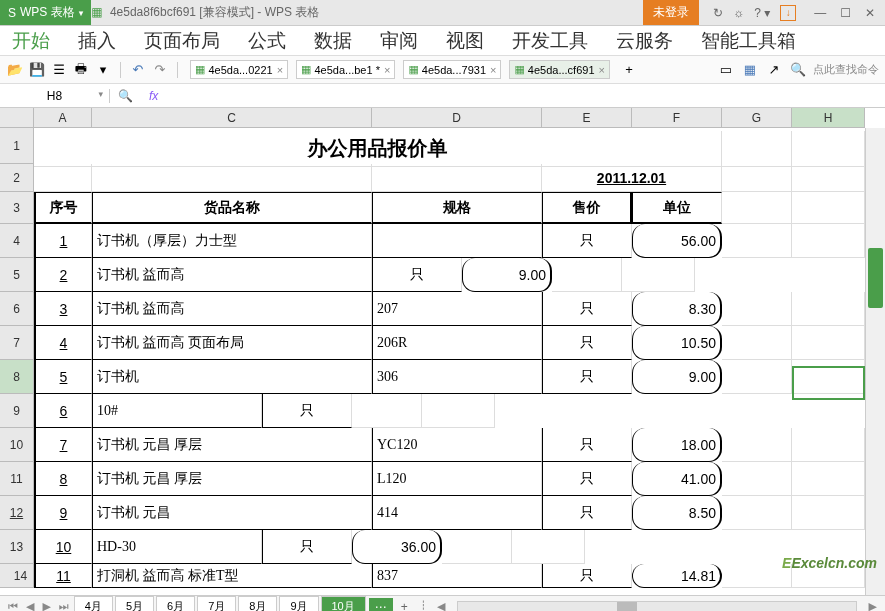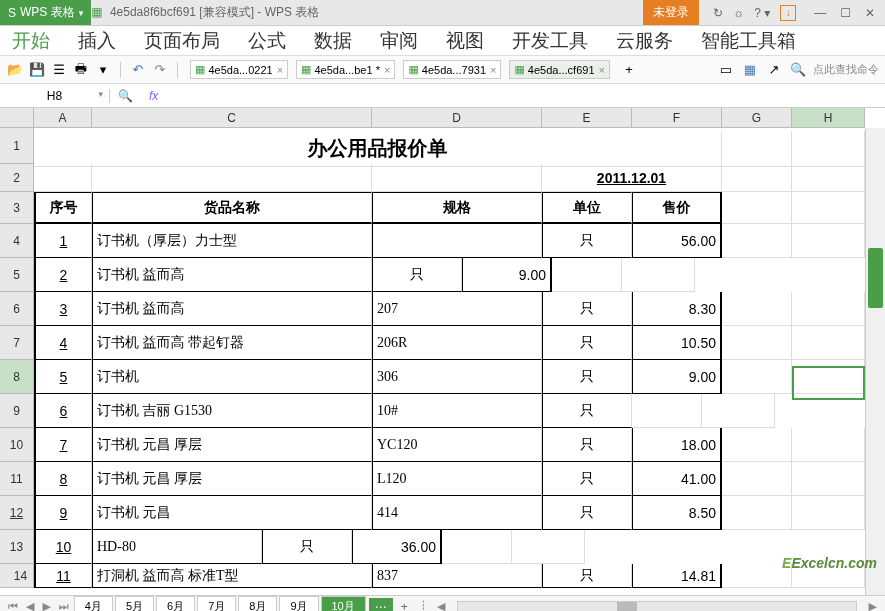--- a/index.html
+++ b/index.html
@@ -45,21 +45,21 @@
 .row-h { background: #e8e8e8; border-right: 1px solid #bbb; border-bottom: 1px solid #bbb; text-align: center; font-size: 12px; color: #333; display: flex; align-items: center; justify-content: center; }
 .row-h.sel { background: #c8e0c8; }
 .grid { position: absolute; left: 34px; top: 20px; right: 20px; bottom: 0; overflow: hidden; }
 .grow { display: flex; position: absolute; left: 0; right: 0; }
 .gcell { border-right: 1px solid #ddd; border-bottom: 1px solid #ddd; padding: 2px 4px; font-size: 14px; display: flex; align-items: center; overflow: hidden; white-space: nowrap; }
 .gcell.title { font-size: 20px; font-weight: bold; justify-content: center; font-family: SimSun, serif; }
 .gcell.date { justify-content: center; font-weight: bold; text-decoration: underline; }
 .gcell.hdr { font-weight: bold; justify-content: center; border-bottom: 2px solid #000; border-top: 1px solid #000; }
 .gcell.idx { justify-content: center; text-decoration: underline; border-bottom: 1px solid #000; }
 .gcell.data { border-bottom: 1px solid #000; font-family: SimSun, serif; text-align: right; }
-.gcell.num { justify-content: flex-end; border-bottom: 1px solid #000; }
+.gcell.num { justify-content: flex-end; border-bottom: 1px solid #000; border-radius: 13px; }
 .gcell.bl { border-left: 2px solid #000; }
 .gcell.br { border-right: 2px solid #000; }
 .gcell.bli { border-left: 1px solid #000; }
 .selected-cell { position: absolute; border: 2px solid #4a9e4a; pointer-events: none; z-index: 5; }
 .scroll-v { position: absolute; right: 0; top: 20px; width: 20px; bottom: 0; background: #f0f0f0; border-left: 1px solid #ccc; }
 .scroll-thumb { position: absolute; left: 2px; right: 2px; top: 120px; height: 60px; background: #4a9e4a; border-radius: 2px; }
 
 .sheet-tabs { height: 22px; background: #f5f5f5; border-top: 1px solid #ccc; display: flex; align-items: center; padding: 0 4px; }
 .nav-btn { padding: 0 4px; color: #888; cursor: pointer; font-size: 11px; }
 .sheet-tab { padding: 2px 10px; border: 1px solid #ccc; background: #fff; font-size: 11px; cursor: pointer; margin: 0 1px; }
@@ -201,22 +201,22 @@
         <div class="gcell cB"></div>
         <div class="gcell cD"></div>
         <div class="gcell date" style="width:180px">2011.12.01</div>
         <div class="gcell cG"></div>
         <div class="gcell cH"></div>
       </div>
       <div class="grow" style="top: 64px; height: 32px;">
         <div class="gcell hdr cA bl">序号</div>
         <div class="gcell hdr cB bli">货品名称</div>
         <div class="gcell hdr cD bli">规格</div>
+        <div class="gcell hdr cF bli br">售价</div>
         <div class="gcell hdr cE bli">单位</div>
-        <div class="gcell hdr cF bli br">售价</div>
         <div class="gcell cG"></div>
         <div class="gcell cH"></div>
       </div>
       <div class="grow" style="top: 96px; height: 34px;">
         <div class="gcell idx cA bl">1</div>
         <div class="gcell data cB bli">订书机（厚层）力士型</div>
         <div class="gcell data cD bli"></div>
         <div class="gcell data cE bli" style="justify-content:center">只</div>
         <div class="gcell num cF bli br">56.00</div>
         <div class="gcell cG"></div>
@@ -234,39 +234,38 @@
         <div class="gcell idx cA bl">3</div>
         <div class="gcell data cB bli">订书机  益而高</div>
         <div class="gcell data cD bli">207</div>
         <div class="gcell data cE bli" style="justify-content:center">只</div>
         <div class="gcell num cF bli br">8.30</div>
         <div class="gcell cG"></div>
         <div class="gcell cH"></div>
       </div>
       <div class="grow" style="top: 198px; height: 34px;">
         <div class="gcell idx cA bl">4</div>
-        <div class="gcell data cB bli">订书机  益而高  带起钉器</div>
+        <div class="gcell data cB bli">订书机  益而高  页面布局</div>
         <div class="gcell data cD bli">206R</div>
         <div class="gcell data cE bli" style="justify-content:center">只</div>
         <div class="gcell num cF bli br">10.50</div>
         <div class="gcell cG"></div>
         <div class="gcell cH"></div>
       </div>
       <div class="grow" style="top: 232px; height: 34px;">
         <div class="gcell idx cA bl">5</div>
         <div class="gcell data cB bli">订书机</div>
         <div class="gcell data cD bli">306</div>
         <div class="gcell data cE bli" style="justify-content:center">只</div>
         <div class="gcell num cF bli br">9.00</div>
         <div class="gcell cG"></div>
         <div class="gcell cH"></div>
       </div>
       <div class="grow" style="top: 266px; height: 34px;">
         <div class="gcell idx cA bl">6</div>
-        <div class="gcell data cB bli">订书机  吉丽  G1530</div>
         <div class="gcell data cD bli">10#</div>
         <div class="gcell data cE bli" style="justify-content:center">只</div>
         <div class="gcell cG"></div>
         <div class="gcell cH"></div>
       </div>
       <div class="grow" style="top: 300px; height: 34px;">
         <div class="gcell idx cA bl">7</div>
         <div class="gcell data cB bli">订书机  元昌  厚层</div>
         <div class="gcell data cD bli">YC120</div>
         <div class="gcell data cE bli" style="justify-content:center">只</div>
@@ -287,21 +286,21 @@
         <div class="gcell idx cA bl">9</div>
         <div class="gcell data cB bli">订书机  元昌</div>
         <div class="gcell data cD bli">414</div>
         <div class="gcell data cE bli" style="justify-content:center">只</div>
         <div class="gcell num cF bli br">8.50</div>
         <div class="gcell cG"></div>
         <div class="gcell cH"></div>
       </div>
       <div class="grow" style="top: 402px; height: 34px;">
         <div class="gcell idx cA bl">10</div>
-        <div class="gcell data cD bli">HD-80</div>
+        <div class="gcell data cD bli">HD-30</div>
         <div class="gcell data cE bli" style="justify-content:center">只</div>
         <div class="gcell num cF bli br">36.00</div>
         <div class="gcell cG"></div>
         <div class="gcell cH"></div>
       </div>
       <div class="grow" style="top: 436px; height: 24px;">
         <div class="gcell idx cA bl">11</div>
         <div class="gcell data cB bli">打洞机  益而高  标准T型</div>
         <div class="gcell data cD bli">837</div>
         <div class="gcell data cE bli" style="justify-content:center">只</div>

